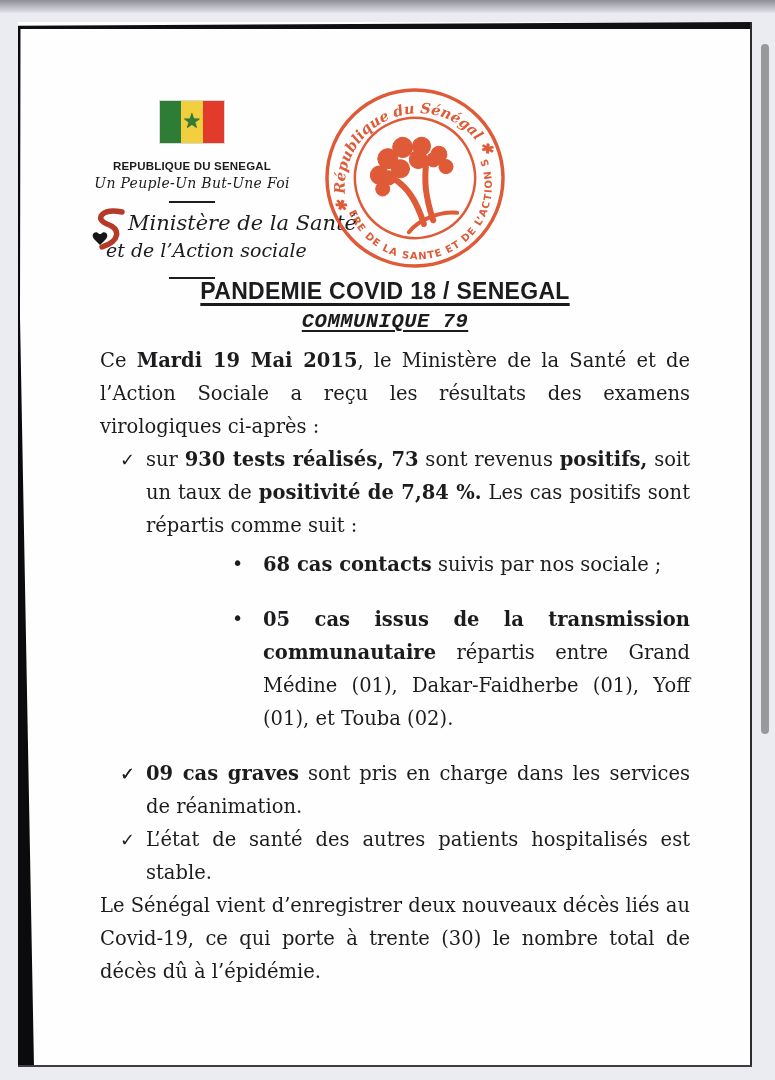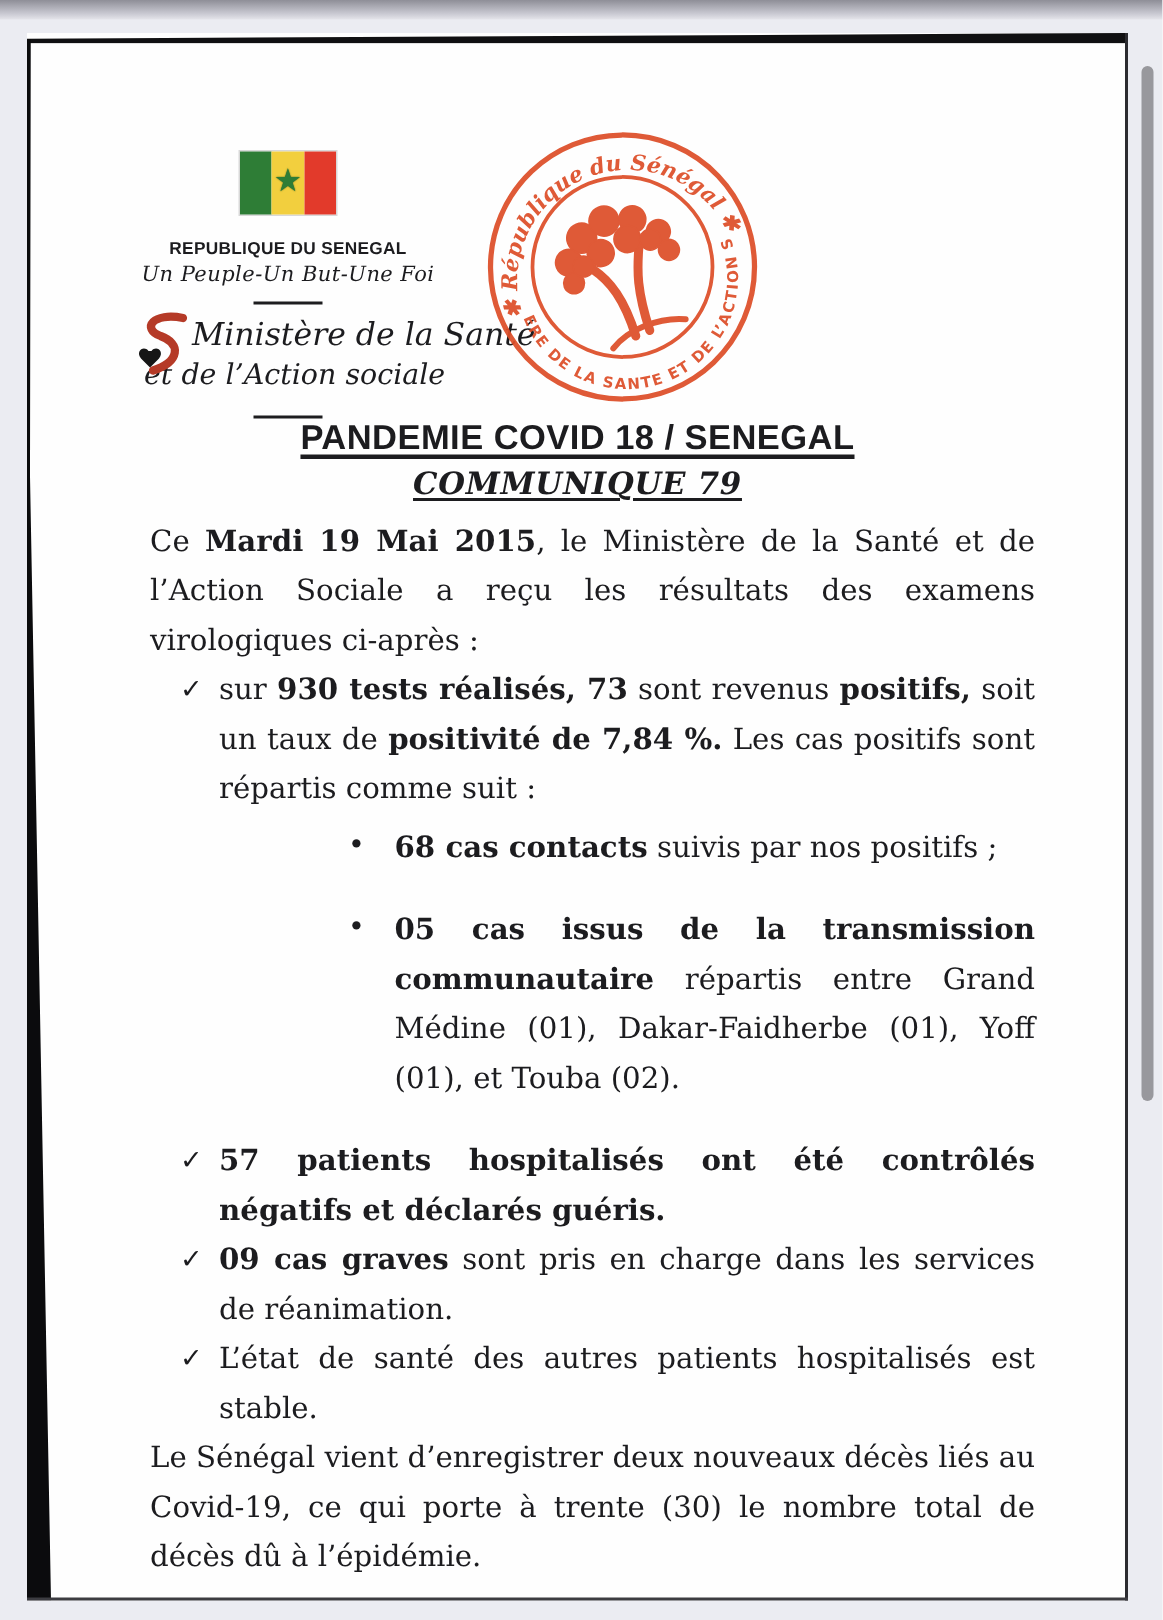--- a/index.html
+++ b/index.html
@@ -45,39 +45,39 @@
   .flag .star{
     position:absolute;left:50%;top:50%;transform:translate(-50%,-54%);
     font-size:21px;line-height:1;color:#2e7d36;text-shadow:0 0 1px #184a1e;
   }
   .rep-label{font-family:"Liberation Sans",sans-serif;font-weight:700;font-size:11.5px;letter-spacing:.2px;margin-top:16px;}
   .motto{font-style:italic;font-size:14px;margin-top:3px;letter-spacing:.3px;}
   .rule{width:46px;height:2px;background:#1d1d1f;margin:10px auto 8px auto;}
   .ministry{position:relative;width:200px;margin:2px auto 0 auto;text-align:left;}
   .ministry-swoosh{position:absolute;left:-4px;top:-4px;}
   .ministry-l1{font-style:italic;font-size:21px;margin-left:36px;white-space:nowrap;}
-  .ministry-l2{font-style:italic;font-size:19px;margin-left:4px;margin-top:4px;white-space:nowrap;}
+  .ministry-l2{font-style:italic;font-size:19px;margin-left:14px;margin-top:4px;white-space:nowrap;}
 
   .stamp-wrap{position:absolute;left:303px;top:62px;width:188px;height:188px;transform:rotate(-22deg);opacity:.93;}
   .dateline{
     position:absolute;left:462px;top:172px;width:230px;
     font-style:italic;font-size:21px;letter-spacing:.5px;white-space:nowrap;
   }
 
   
   .title-block{position:absolute;left:0;top:256px;width:100%;text-align:center;}
   .title-main{
     display:inline-block;
     font-family:"Liberation Sans",sans-serif;font-weight:700;font-size:23px;letter-spacing:.3px;
     text-decoration:underline;text-decoration-thickness:2.5px;text-underline-offset:4px;
   }
   .title-sub{
     display:inline-block;margin-top:5px;
     font-weight:700;font-style:italic;font-size:20.5px;letter-spacing:.5px;
-    text-decoration:underline;text-decoration-thickness:2px;text-underline-offset:3px;
+    text-decoration:underline;text-decoration-thickness:2px;text-underline-offset:3px;font-family:Liberation Mono, monospace;
   }
 
   
   .doc-body{
     position:absolute;left:82px;top:322px;width:590px;
     font-size:19.5px;line-height:33px;text-align:justify;
   }
   .block{position:relative;}
   .block b{font-weight:700;}
   .blk-check{padding-left:46px;}
@@ -161,22 +161,22 @@
   </div>
 
   <div class="title-block">
     <div><span class="title-main">PANDEMIE COVID 18 / SENEGAL</span></div>
     <div><span class="title-sub">COMMUNIQUE 79</span></div>
   </div>
 
   <div class="doc-body">
       <div class="block blk-p"><span>Ce </span><b>Mardi 19 Mai 2015</b><span>, le Ministère de la Santé et de l’Action Sociale a reçu les résultats des examens virologiques ci-après :</span></div>
       <div class="block blk-check"><span class="marker">✓</span><span>sur </span><b>930 tests réalisés, 73</b><span> sont revenus </span><b>positifs,</b><span> soit un taux de </span><b>positivité de 7,84 %.</b><span>  Les cas positifs sont répartis comme suit :</span></div>
-      <div class="block blk-bullet mt6"><span class="marker">•</span><b>68 cas contacts</b><span> suivis par nos positifs ;</span></div>
+      <div class="block blk-bullet mt6"><span class="marker">•</span><b>68 cas contacts</b><span> suivis par nos sociale ;</span></div>
       <div class="block blk-bullet mt22"><span class="marker">•</span><b>05 cas issus de la transmission communautaire</b><span> répartis entre Grand Médine (01), Dakar-Faidherbe (01), Yoff (01), et Touba (02).</span></div>
-      <div class="block blk-check mt22"><span class="marker">✓</span><b>57 patients hospitalisés ont été contrôlés négatifs et déclarés guéris.</b></div>
+      <div class="block blk-check mt22"><span class="marker">✓</span></div>
       <div class="block blk-check"><span class="marker">✓</span><b>09 cas graves</b><span> sont pris en charge dans les services de réanimation.</span></div>
       <div class="block blk-check"><span class="marker">✓</span><span>L’état de santé des autres patients hospitalisés est stable.</span></div>
       <div class="block blk-p"><span>Le Sénégal vient d’enregistrer deux nouveaux décès liés au Covid-19, ce qui porte à trente (30) le nombre total de décès dû à l’épidémie.</span></div>
     </div>
 </div>
 
 <div class="scrollbar-thumb"></div>
 
 </body></html>

